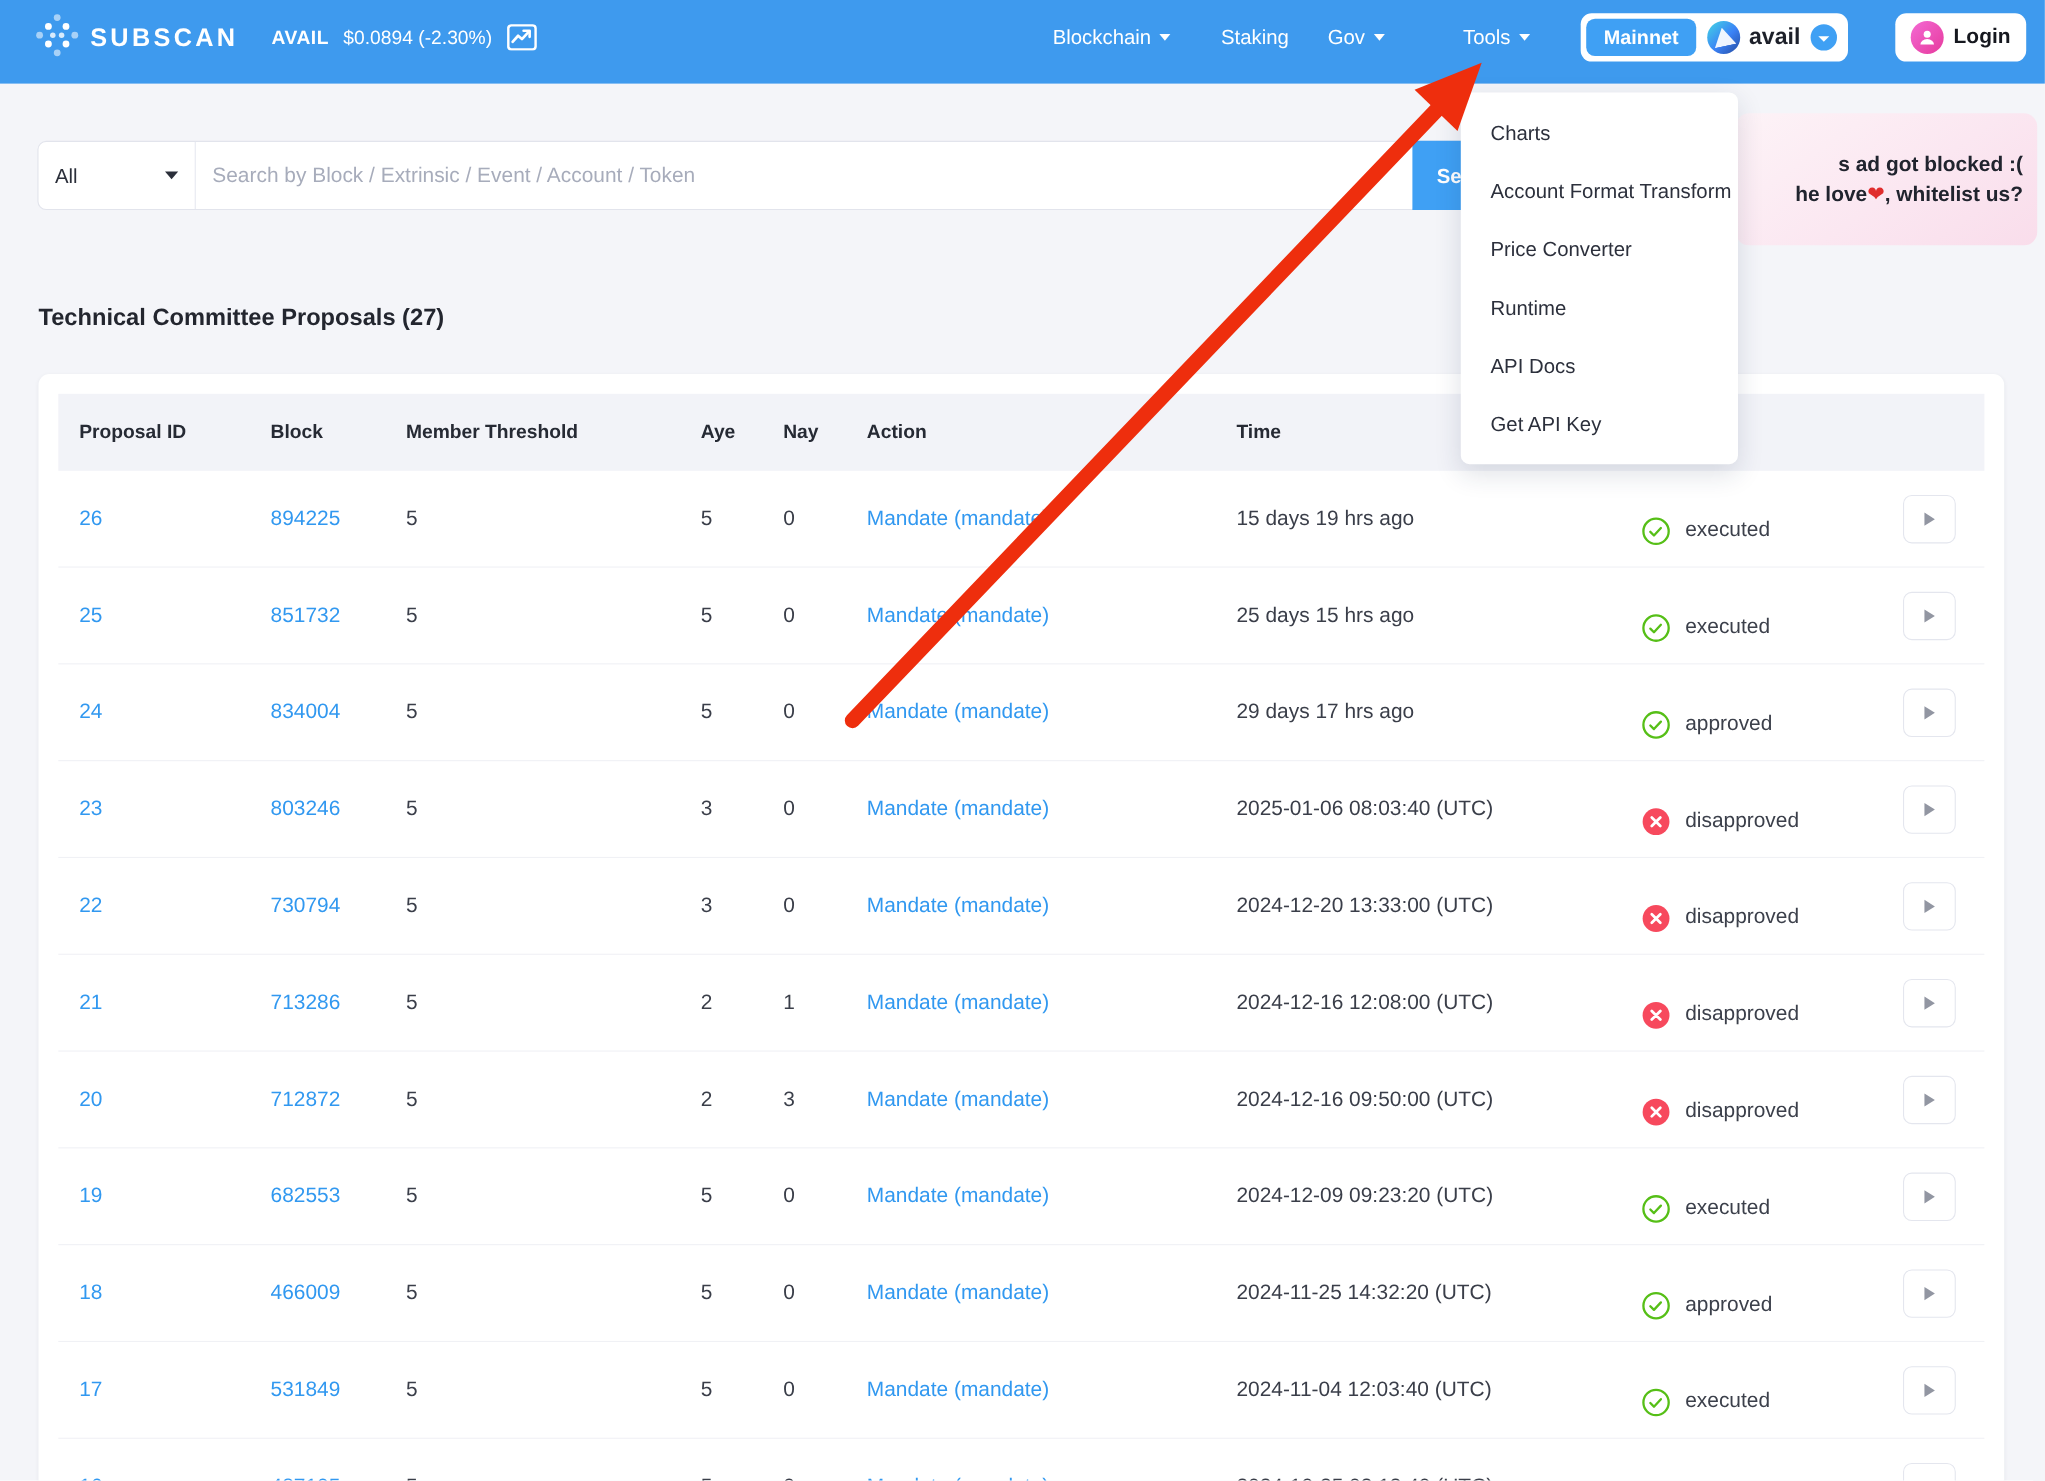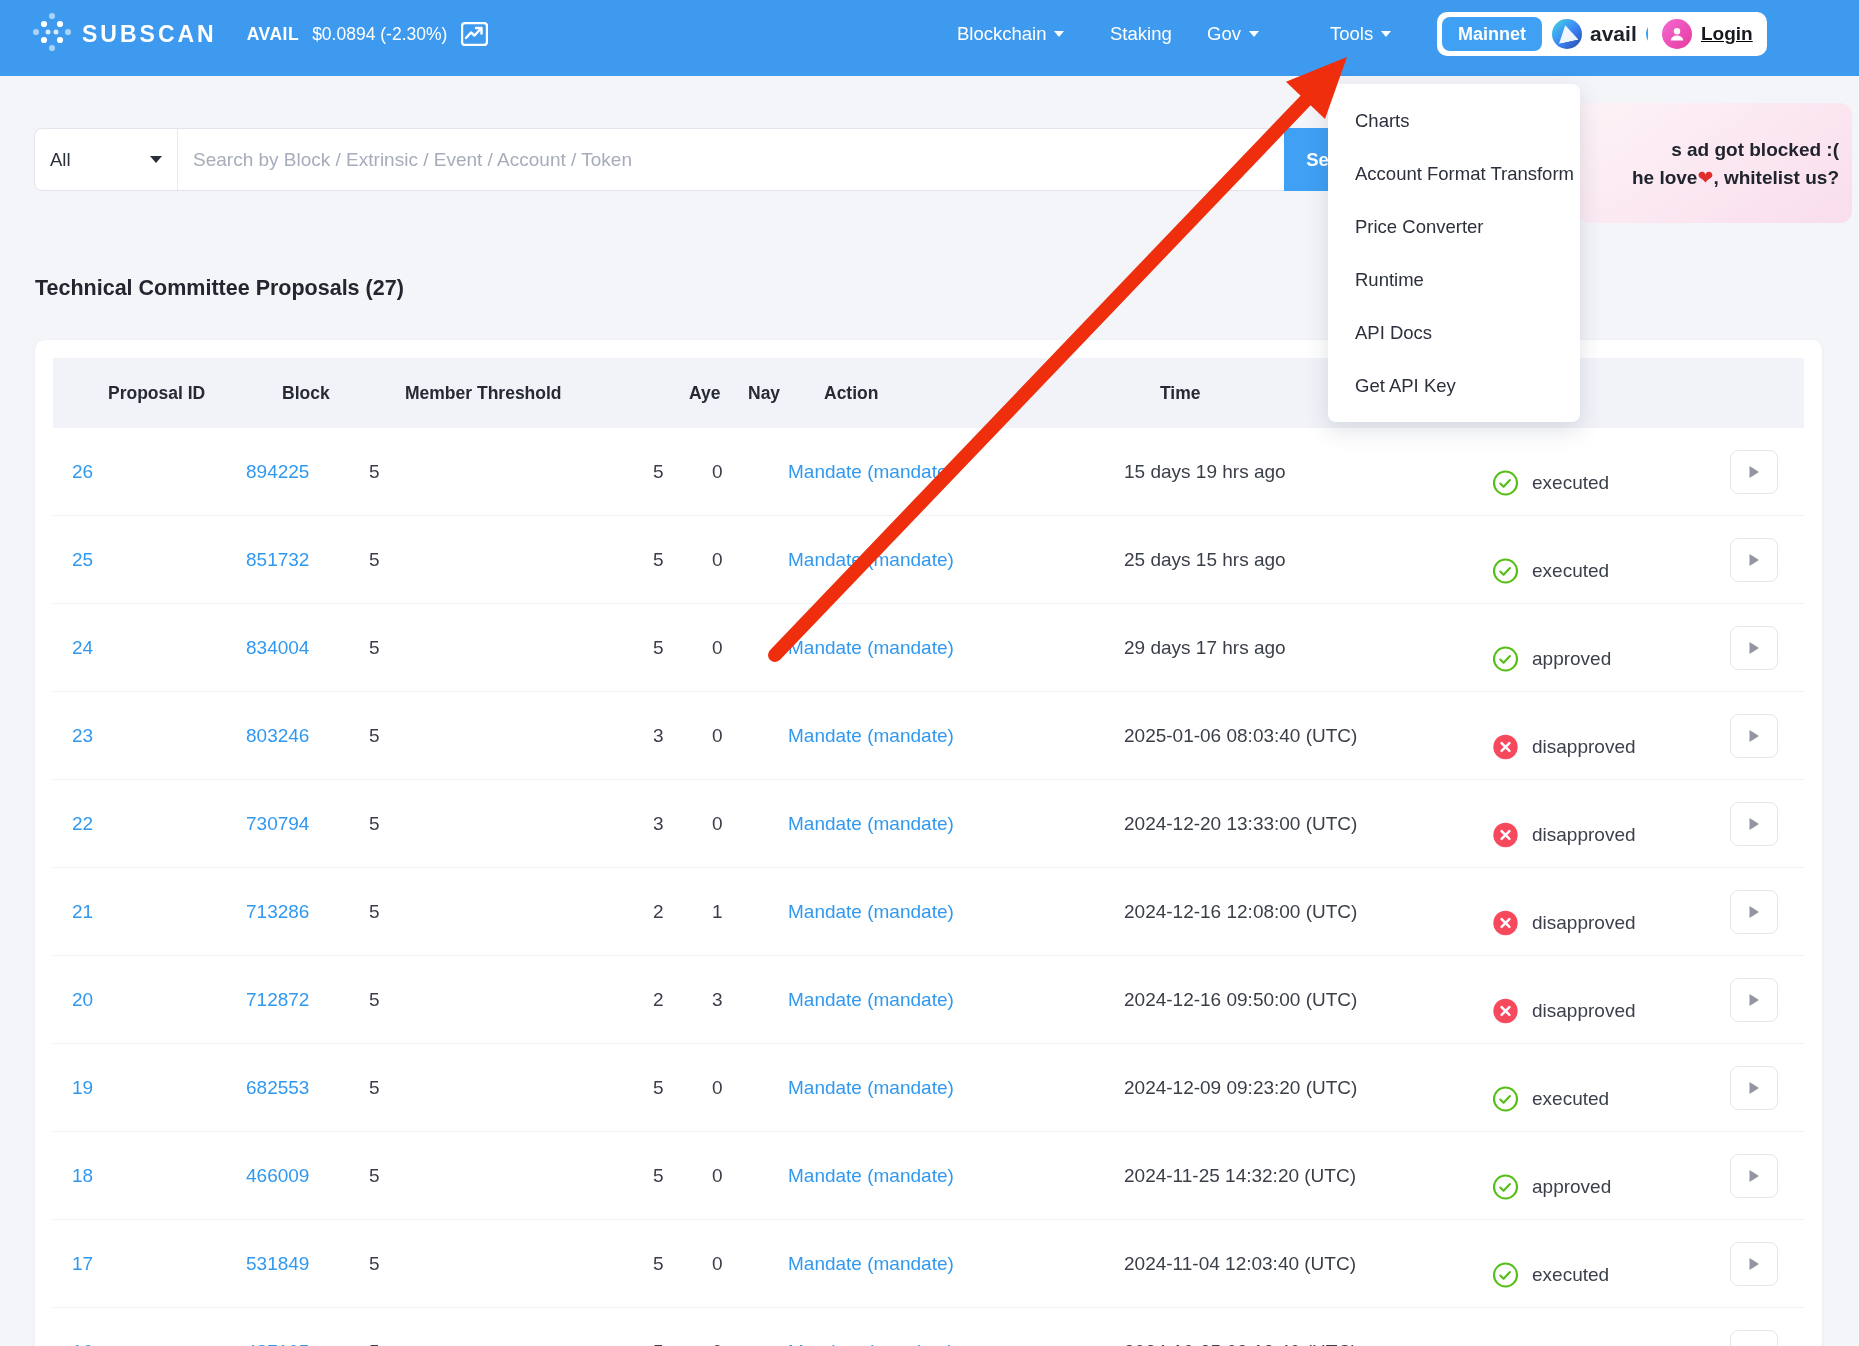--- a/index.html
+++ b/index.html
@@ -26,22 +26,22 @@
   .mainnet-pill{background:#3fa0f4;color:#fff;font-size:18px;font-weight:700;border-radius:8px;
     height:34px;display:flex;align-items:center;padding:0 16px;cursor:pointer;}
   .avail-logo{width:30px;height:30px;border-radius:50%;margin-left:10px;position:relative;overflow:hidden;
     background:linear-gradient(135deg,#43d7e4 0%,#3b82f6 55%,#254a9e 100%);}
   .avail-logo i{position:absolute;left:5px;top:6px;width:20px;height:17px;display:block;
     background:rgba(255,255,255,.92);clip-path:polygon(50% 0,100% 100%,0 100%);transform:rotate(-12deg);}
   .avail-name{color:#1d2029;font-size:21px;font-weight:800;margin-left:8px;}
   .net-chevron{width:24px;height:24px;border-radius:50%;background:#3fa0f4;margin:0 4px 0 9px;
     display:flex;align-items:center;justify-content:center;cursor:pointer;}
   .net-chevron .caret{margin:2px 0 0 0;border-top-width:5px;}
-  .login-pill{position:absolute;left:1648px;top:12px;height:44px;background:#fff;border-radius:10px;
-    display:flex;align-items:center;padding:0 14px;cursor:pointer;box-sizing:border-box;text-decoration:underline;}
+  .login-pill{position:absolute;left:1723px;top:12px;height:44px;background:#fff;border-radius:10px;
+    display:flex;align-items:center;padding:0 14px;cursor:pointer;box-sizing:border-box;}
   .login-avatar{width:30px;height:30px;border-radius:50%;background:linear-gradient(135deg,#f46ad4 0%,#e63a9d 100%);
     display:flex;align-items:center;justify-content:center;}
   .login-label{color:#16181f;font-size:19px;font-weight:700;margin-left:9px;}
   
   .searchbar{position:absolute;left:34px;top:128px;width:1356px;height:63px;background:#fff;
     border:1px solid #e2e4ec;border-radius:8px;box-sizing:border-box;display:flex;z-index:1;}
   .search-cat{width:142px;display:flex;align-items:center;border-right:1px solid #e7e9f0;cursor:pointer;gap:21px;}
   .search-cat-label{font-size:18.5px;color:#2b2f3a;margin-left:15px;}
   .search-cat .dcaret{margin-left:auto;margin-right:15px;width:0;height:0;
     border-left:6px solid transparent;border-right:6px solid transparent;border-top:7px solid #2b2f3a;}
@@ -57,31 +57,31 @@
   .ad-text{position:absolute;right:13px;top:33px;text-align:right;font-size:19px;font-weight:700;
     color:#20242e;line-height:28px;white-space:nowrap;}
   .ad-heart{color:#e02d2d;}
   
   .section-title{position:absolute;left:35px;top:276px;font-size:21.5px;font-weight:700;color:#23262f;}
   
   .card{position:absolute;left:35px;top:340px;width:1787px;height:1060px;background:#fff;border-radius:10px;
     box-shadow:0 1px 4px rgba(20,30,60,.05);}
   .table-inner{position:absolute;left:18px;right:18px;top:18px;}
   .thead{position:relative;height:70px;background:#f2f3f8;}
-  .th{position:absolute;top:50%;transform:translateY(-50%);font-size:17.5px;font-weight:600;color:#262a34;white-space:nowrap;margin-left:36px;}
+  .th{position:absolute;top:50%;transform:translateY(-50%);font-size:17.5px;font-weight:600;color:#262a34;white-space:nowrap;}
   .rows .row{position:relative;height:87px;}
   .rows .row + .row{border-top:1px solid #f0f1f5;}
   .cell{position:absolute;top:50%;transform:translateY(-50%);font-size:19px;color:#3a3e49;white-space:nowrap;}
   .cell.link{color:#3198f0;text-decoration:none;cursor:pointer;}
   .status-wrap{display:flex;align-items:center;gap:13px;}
   .status-label{font-size:19px;color:#3c404b;}
   .expand-btn{position:absolute;top:50%;transform:translateY(-50%);width:48px;height:44px;background:#fff;
     border:1px solid #e4e6ee;border-radius:8px;display:flex;align-items:center;justify-content:center;cursor:pointer;}
   
-  .c-id{left:19px;}  .c-block{left:193px;} .c-thr{left:316px;} .c-aye{left:600px;}
+  .c-id{left:19px;}  .c-block{left:193px;} .c-thr{left:316px;} .c-aye{left:584px;}
   .c-nay{left:659px;} .c-action{left:735px;} .c-time{left:1071px;} .c-status{left:1439px;margin-top:11px;} .c-btn{left:1677px;}
   
   .dropdown{position:absolute;left:1328px;top:84px;width:252px;background:#fff;border-radius:8px;z-index:5;
     box-shadow:0 8px 24px rgba(30,40,80,.14);padding:10px 0;}
   .menu-item{height:53px;display:flex;align-items:center;padding-left:27px;font-size:18.5px;color:#2c303c;cursor:pointer;}
   
   .arrow-overlay{position:absolute;left:0;top:0;width:1859px;height:1346px;z-index:10;pointer-events:none;}
 </style>
 </head>
 <body>

